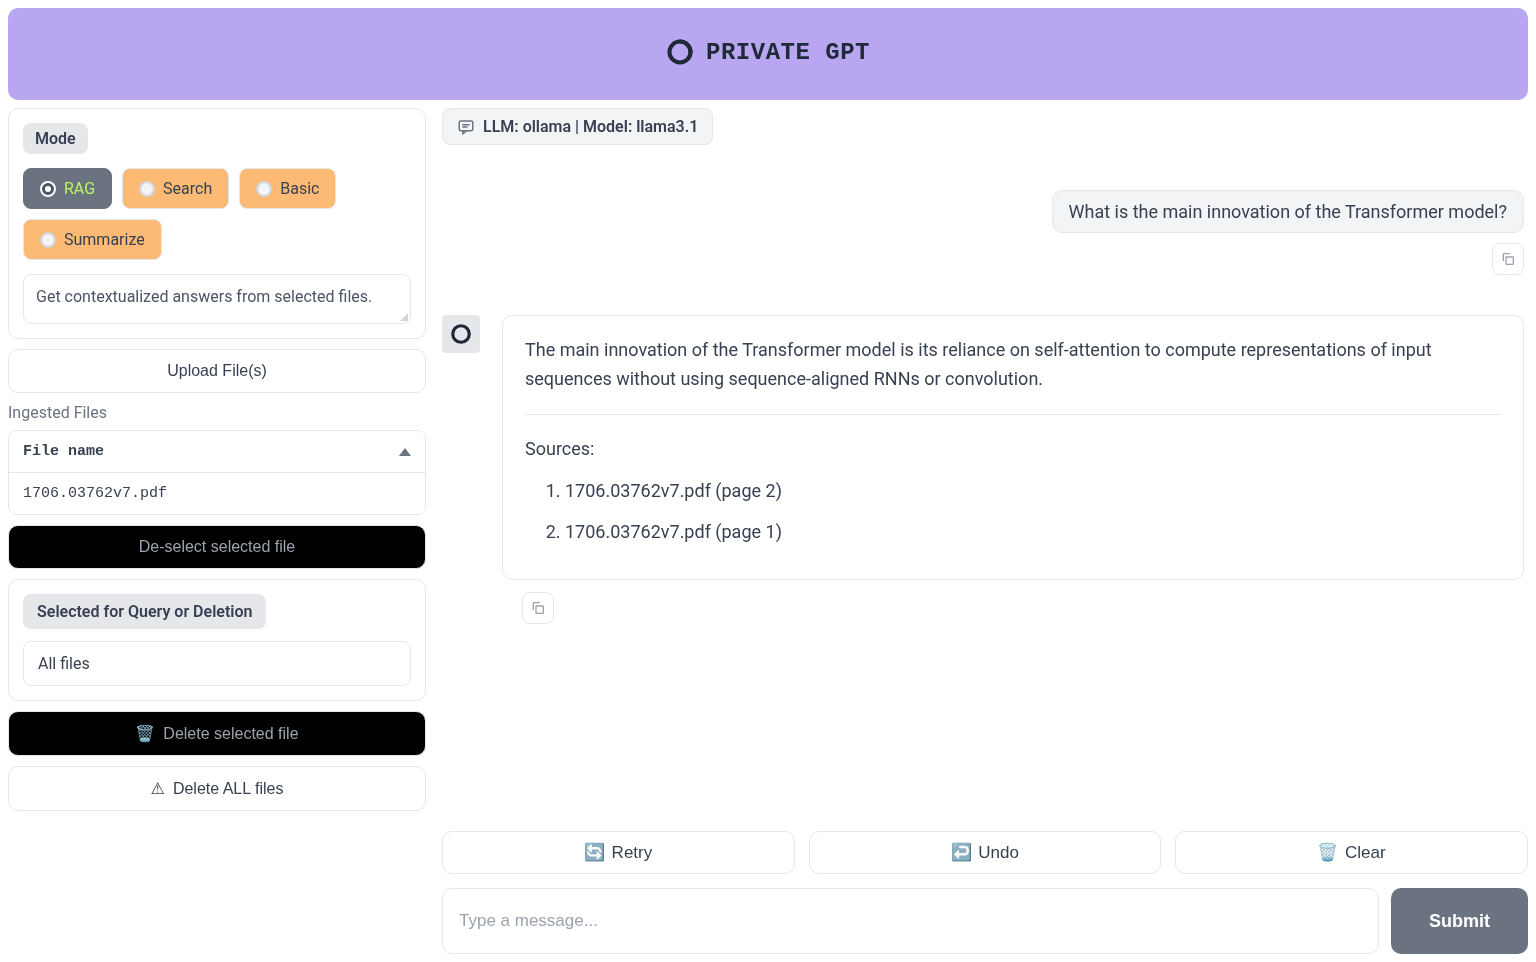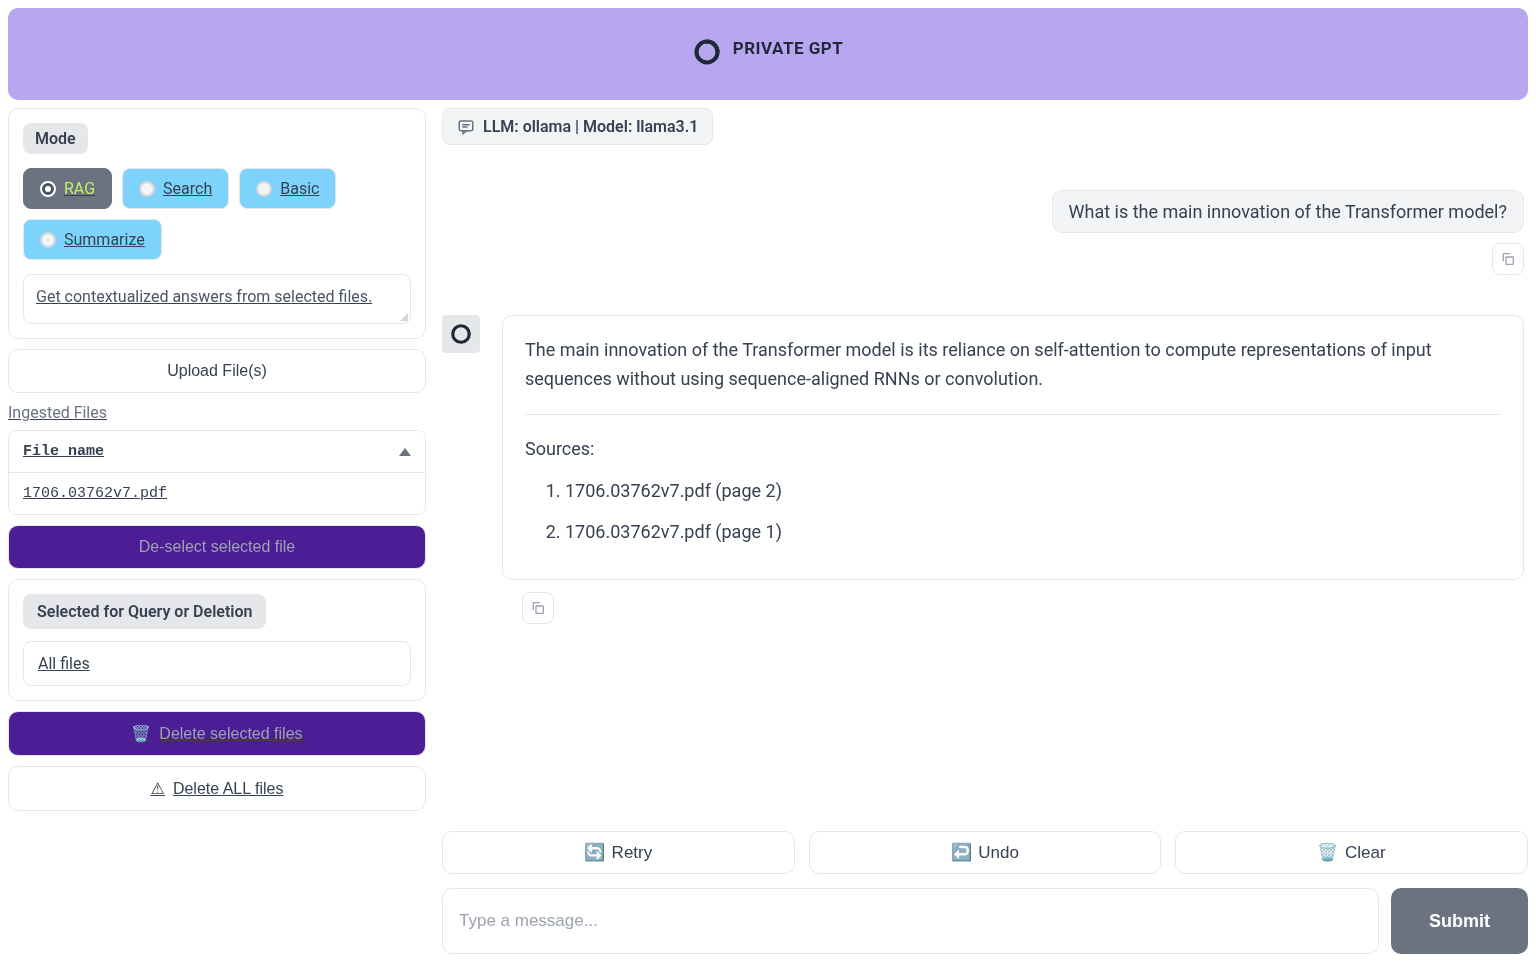--- a/index.html
+++ b/index.html
@@ -20,43 +20,44 @@
     .header-banner {
       background: #b8a7f0;
       margin: 8px;
       border-radius: 10px;
       padding: 30px 0;
       text-align: center;
     }
     
     .header-title {
       display: inline-flex;
+      align-items: center;
       gap: 12px;
-      font-size: 17px;
+      font-size: 24px;
       font-weight: 700;
       color: #1f2937;
       letter-spacing: 0.5px;
+      font-family: Liberation Mono, monospace;
     }
     
     .logo-icon {
       width: 28px;
       height: 28px;
     }
     
     .main-container {
       display: flex;
       gap: 16px;
       padding: 0 8px;
       height: calc(100% - 116px);
     }
     
     .sidebar {
       width: 418px;
       flex-shrink: 0;
-      text-decoration: underline;
     }
     
     .sidebar-panel {
       background: #fff;
       border: 1px solid #e5e7eb;
       border-radius: 10px;
       padding: 14px;
       margin-bottom: 10px;
     }
     
@@ -77,21 +78,21 @@
       gap: 10px;
     }
     
     .radio-btn {
       display: inline-flex;
       align-items: center;
       gap: 8px;
       padding: 10px 16px;
       border: 1px solid #e5e7eb;
       border-radius: 8px;
-      background: #7dd3fc;
+      background: #fdba74;
       font-size: 16px;
       color: #374151;
       cursor: pointer;
     }
     
     .radio-btn.selected {
       background: #6b7280;
       color: #bef264;
       border-color: #6b7280;
     }
@@ -152,21 +153,21 @@
       border-radius: 10px;
       background: #fff;
       font-size: 16px;
       color: #374151;
       cursor: pointer;
       margin-bottom: 10px;
       text-align: center;
     }
     
     .full-btn.gray {
-      background: #4c1d95;
+      background: #000000;
       color: #9ca3af;
     }
     
     .section-label {
       font-size: 16px;
       color: #6b7280;
       margin-bottom: 8px;
     }
     
     .files-table {
@@ -457,21 +458,21 @@
     
     <button class="full-btn gray">De-select selected file</button>
     
     <div class="sidebar-panel">
       <div class="selected-badge">Selected for Query or Deletion</div>
       <div class="selected-files-box">All files</div>
     </div>
     
     <button class="full-btn gray btn-with-icon">
       <span>🗑️</span>
-      <span>Delete selected files</span>
+      <span>Delete selected file</span>
     </button>
     
     <button class="full-btn btn-with-icon">
       <span>⚠</span>
       <span>Delete ALL files</span>
     </button>
     
   </div>
 
   <div class="chat-area">

